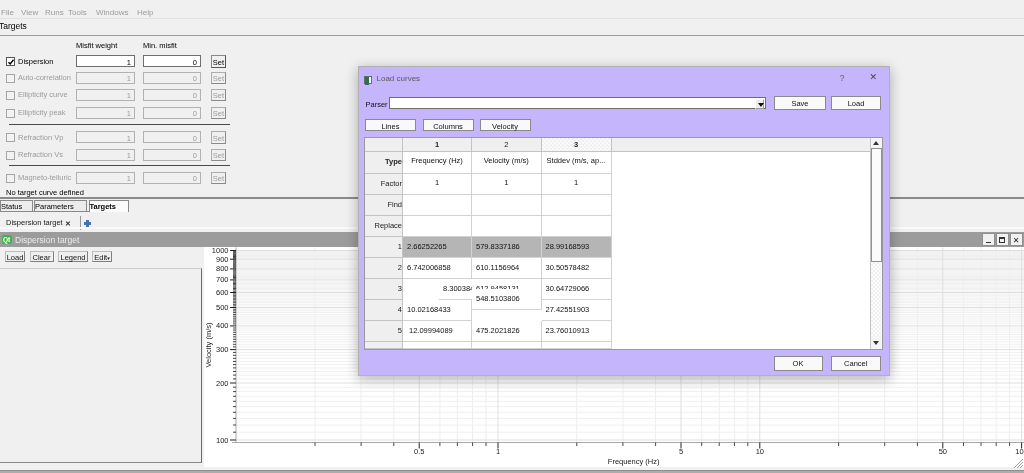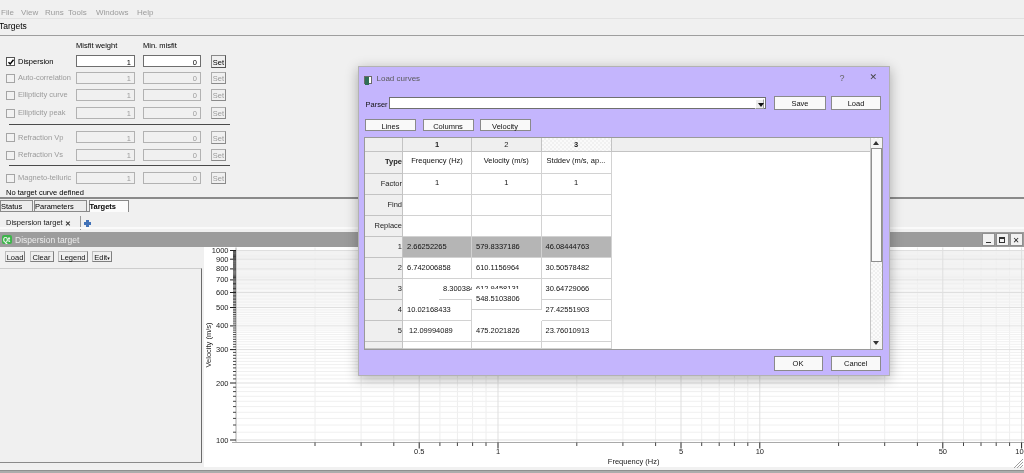--- a/index.html
+++ b/index.html
@@ -432,21 +432,21 @@
 <div class="dc cen" style="left:107.5px;top:36px;width:69.5px;height:21px;line-height:13px">1</div>
 <div class="dc cen" style="left:177px;top:36px;width:70px;height:21px;line-height:13px">1</div>
 <div class="dc" style="left:38.5px;top:57px;width:69px;height:21px"></div>
 <div class="dc" style="left:107.5px;top:57px;width:69.5px;height:21px"></div>
 <div class="dc" style="left:177px;top:57px;width:70px;height:21px"></div>
 <div class="dc" style="left:38.5px;top:78px;width:69px;height:21px"></div>
 <div class="dc" style="left:107.5px;top:78px;width:69.5px;height:21px"></div>
 <div class="dc" style="left:177px;top:78px;width:70px;height:21px"></div>
 <div class="dc" style="left:38.5px;top:99px;width:69px;height:20.5px;background:#b5b5b5;">2.66252265</div>
 <div class="dc" style="left:107.5px;top:99px;width:69.5px;height:20.5px;background:#b5b5b5;">579.8337186</div>
-<div class="dc" style="left:177px;top:99px;width:70px;height:20.5px;background:#b5b5b5;">46.08444763</div>
+<div class="dc" style="left:177px;top:99px;width:70px;height:20.5px;background:#b5b5b5;">28.99168593</div>
 <div class="dc" style="left:38.5px;top:119.5px;width:69px;height:21px;">6.742006858</div>
 <div class="dc" style="left:107.5px;top:119.5px;width:69.5px;height:21px;">610.1156964</div>
 <div class="dc" style="left:177px;top:119.5px;width:70px;height:21px;">30.50578482</div>
 <div class="dc" style="left:38.5px;top:140.5px;width:69px;height:21px;margin-left:36px;">8.300384078</div>
 <div class="dc" style="left:107.5px;top:140.5px;width:69.5px;height:21px;">612.9458131</div>
 <div class="dc" style="left:177px;top:140.5px;width:70px;height:21px;">30.64729066</div>
 <div class="dc" style="left:38.5px;top:161.5px;width:69px;height:21px;">10.02168433</div>
 <div class="dc" style="left:107.5px;top:151px;width:69.5px;height:21px;">548.5103806</div>
 <div class="dc" style="left:177px;top:161.5px;width:70px;height:21px;">27.42551903</div>
 <div class="dc" style="left:38.5px;top:182.5px;width:69px;height:21px;padding-left:6px;">12.09994089</div>

